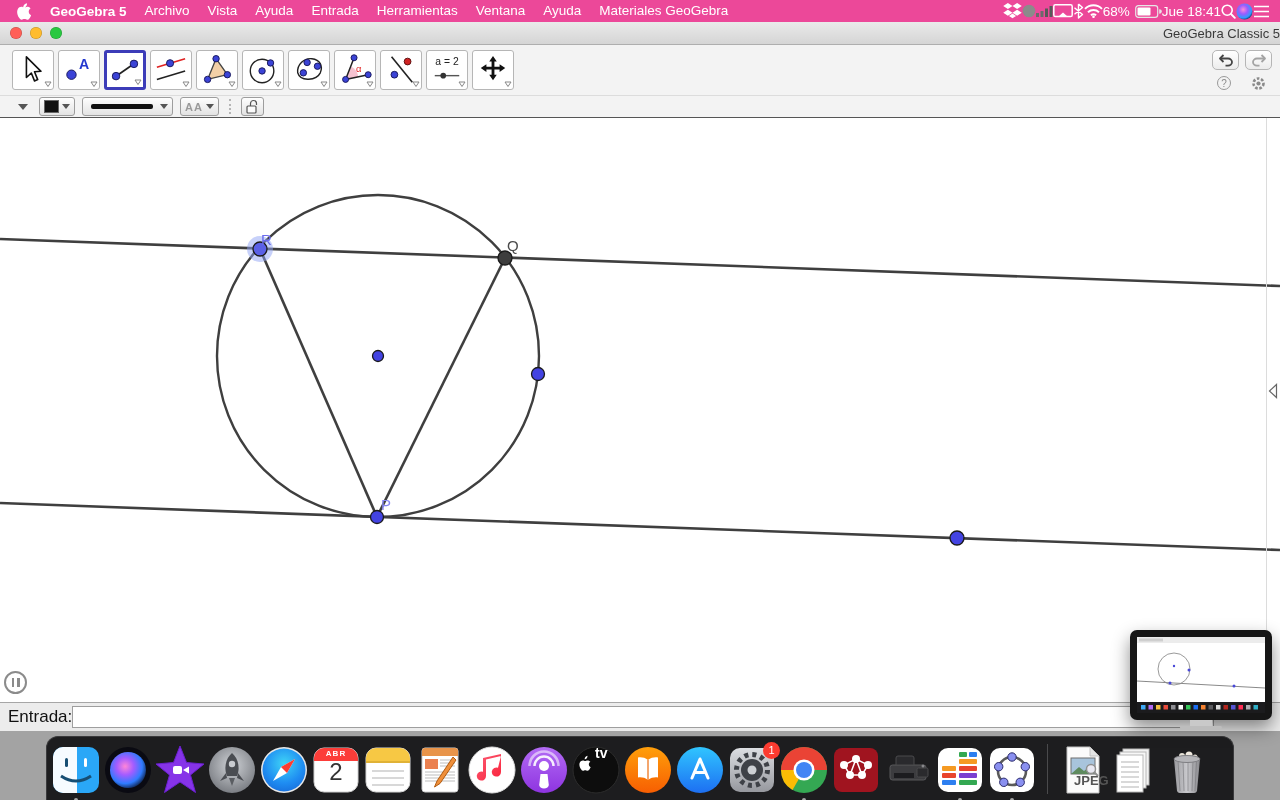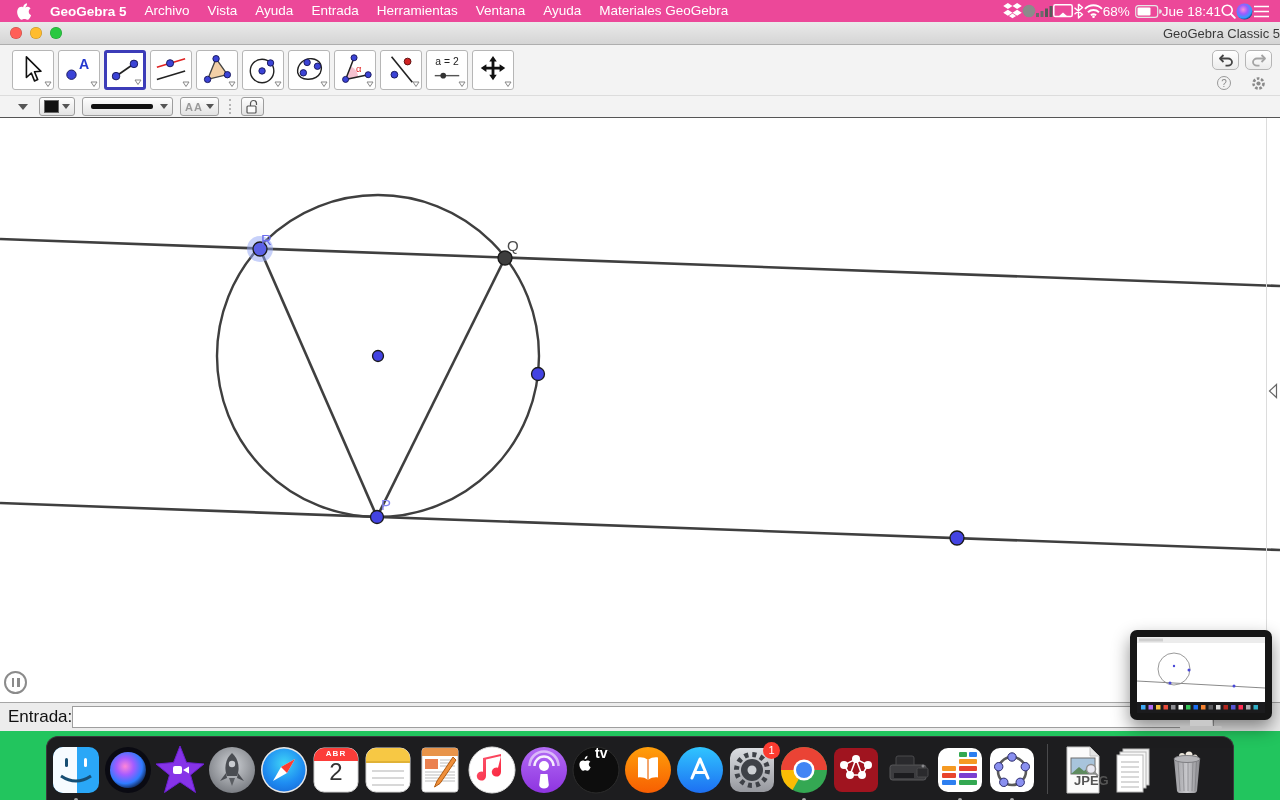--- a/index.html
+++ b/index.html
@@ -55,21 +55,21 @@
 
   
   .preview{position:absolute;left:1130px;top:630px;width:142px;height:100px;z-index:40}
   .pv-frame{width:142px;height:90px;background:#161616;border-radius:7px;padding:7px;box-shadow:0 8px 18px rgba(0,0,0,.45)}
   .pv-screen{width:128px;height:76px;background:#fff;overflow:hidden;position:relative}
   .pv-screen svg{display:block}
   .pv-stand{width:22px;height:6px;background:#c9c9c9;margin:0 auto}
   .pv-base{width:42px;height:3px;background:#bdbdbd;border-radius:2px;margin:0 auto}
 
   
-  .desktop{position:relative;height:69px;background:#22c55e}
+  .desktop{position:relative;height:69px;background:#a3a3a3}
   .dock{position:absolute;left:46px;right:46px;top:5px;bottom:0;background:#1d1d1f;border:1px solid #3a3a3c;border-bottom:none;border-radius:12px 12px 0 0;display:flex;align-items:center;padding:0 4px;gap:2px}
   .dock-item{width:50px;height:50px;position:relative;margin-top:2px;flex:0 0 auto}
   .dock-item svg{width:50px;height:50px;display:block}
   .dock-sep{width:1px;height:50px;background:#4a4a4c;margin:0 8px;flex:0 0 auto}
   .run-dot{position:absolute;left:50%;bottom:-7px;transform:translateX(-50%);width:4px;height:4px;border-radius:50%;background:#a8a8a8}
   .badge{position:absolute;top:-3px;right:-3px;min-width:17px;height:17px;border-radius:9px;background:#fc3b30;color:#fff;font-size:11px;display:flex;align-items:center;justify-content:center;padding:0 3px}
   .cal-top{position:absolute;top:4px;left:0;right:0;text-align:center;font-size:8px;font-weight:bold;color:#fff;letter-spacing:1px}
   .cal-day{position:absolute;top:13px;left:0;right:0;text-align:center;font-size:24px;color:#333}
   .tv-label{position:absolute;top:0;left:24px;color:#fff;font-size:14px;font-weight:bold}
   .jpeg-label{position:absolute;bottom:7px;left:16px;right:0;text-align:center;font-size:13px;color:#555;font-weight:bold}

